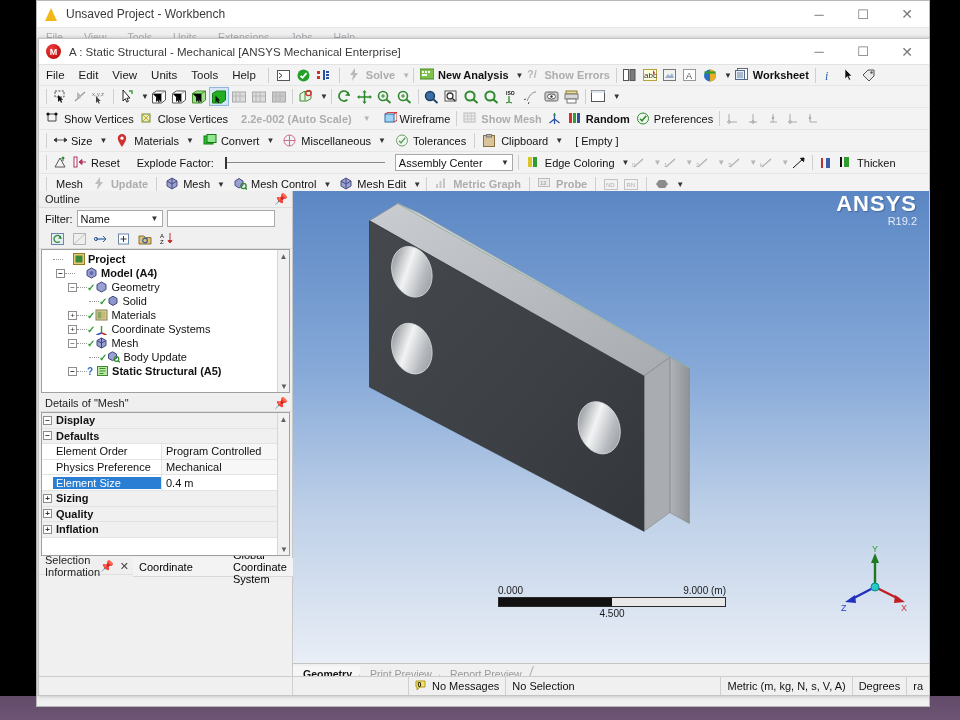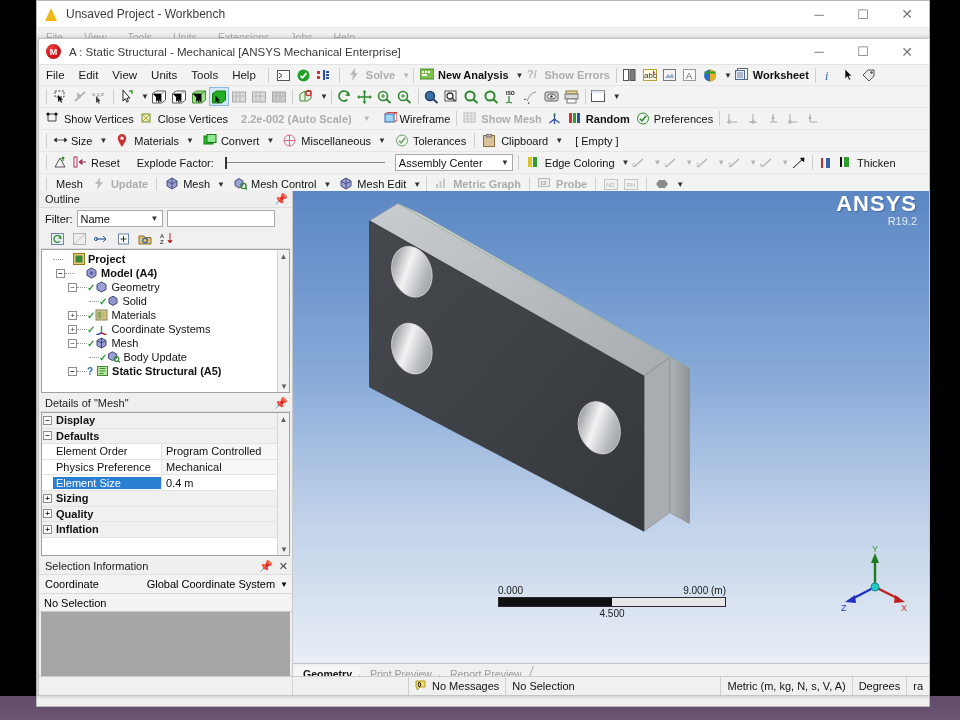--- a/index.html
+++ b/index.html
@@ -118,21 +118,21 @@
   .dexp { width:11px; display:flex; align-items:center; justify-content:center; }
   .dexp span { width:9px; height:9px; border:1px solid #8e8e8e; background:#fff;
     font-size:8px; line-height:7px; text-align:center; color:#333; }
   .dk { width:108px; padding-left:3px; color:#111; overflow:hidden; white-space:nowrap; }
   .dv { flex:1; padding-left:4px; color:#111; background:#f7f7f7; height:100%;
     display:flex; align-items:center; border-left:1px solid #e3e3e3; }
   .drow.sel .dk { background:#2a7fd4; color:#fff; }
   .drow.sel .dv { background:#fff; }
 
   
-  #selinfo { flex:1; display:flex; flex-direction:column; }
+  #selinfo { flex:1; display:flex; flex-direction:row; }
   .si-row { height:19px; display:flex; align-items:center; font-size:11px;
     background:#f3f3f3; border-bottom:1px solid #d8d8d8; }
   .si-row .k { width:100px; padding-left:6px; }
   .si-row .v { flex:1; display:flex; align-items:center; justify-content:flex-end;
      padding-right:4px; gap:5px; }
   .si-nosel { height:18px; background:#f3f3f3; display:flex; align-items:center;
     padding-left:5px; font-size:11px; border-bottom:1px solid #c9c9c9; }
   .si-blank { flex:1; background:#a6a6a6; margin:0 2px 2px 2px; }
 
   

